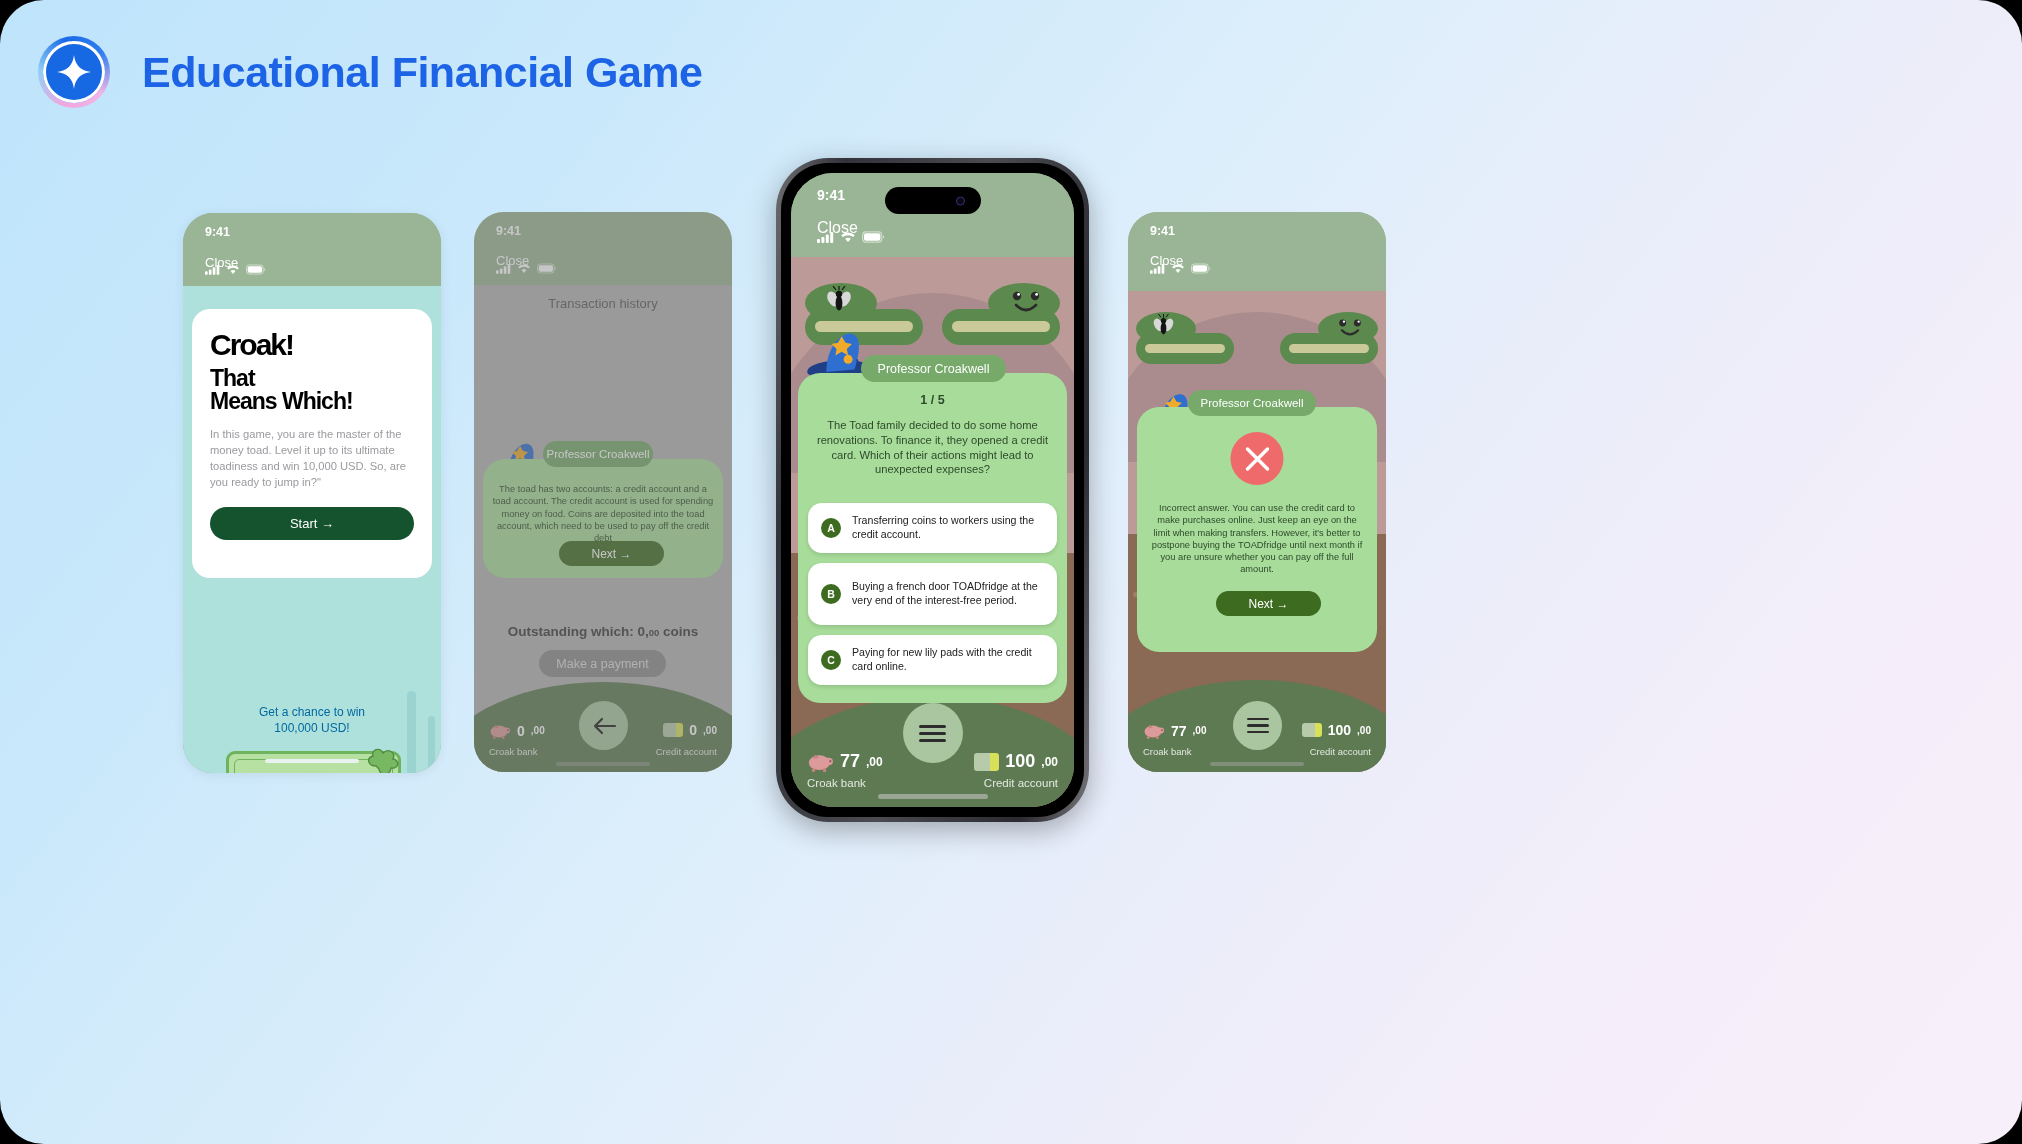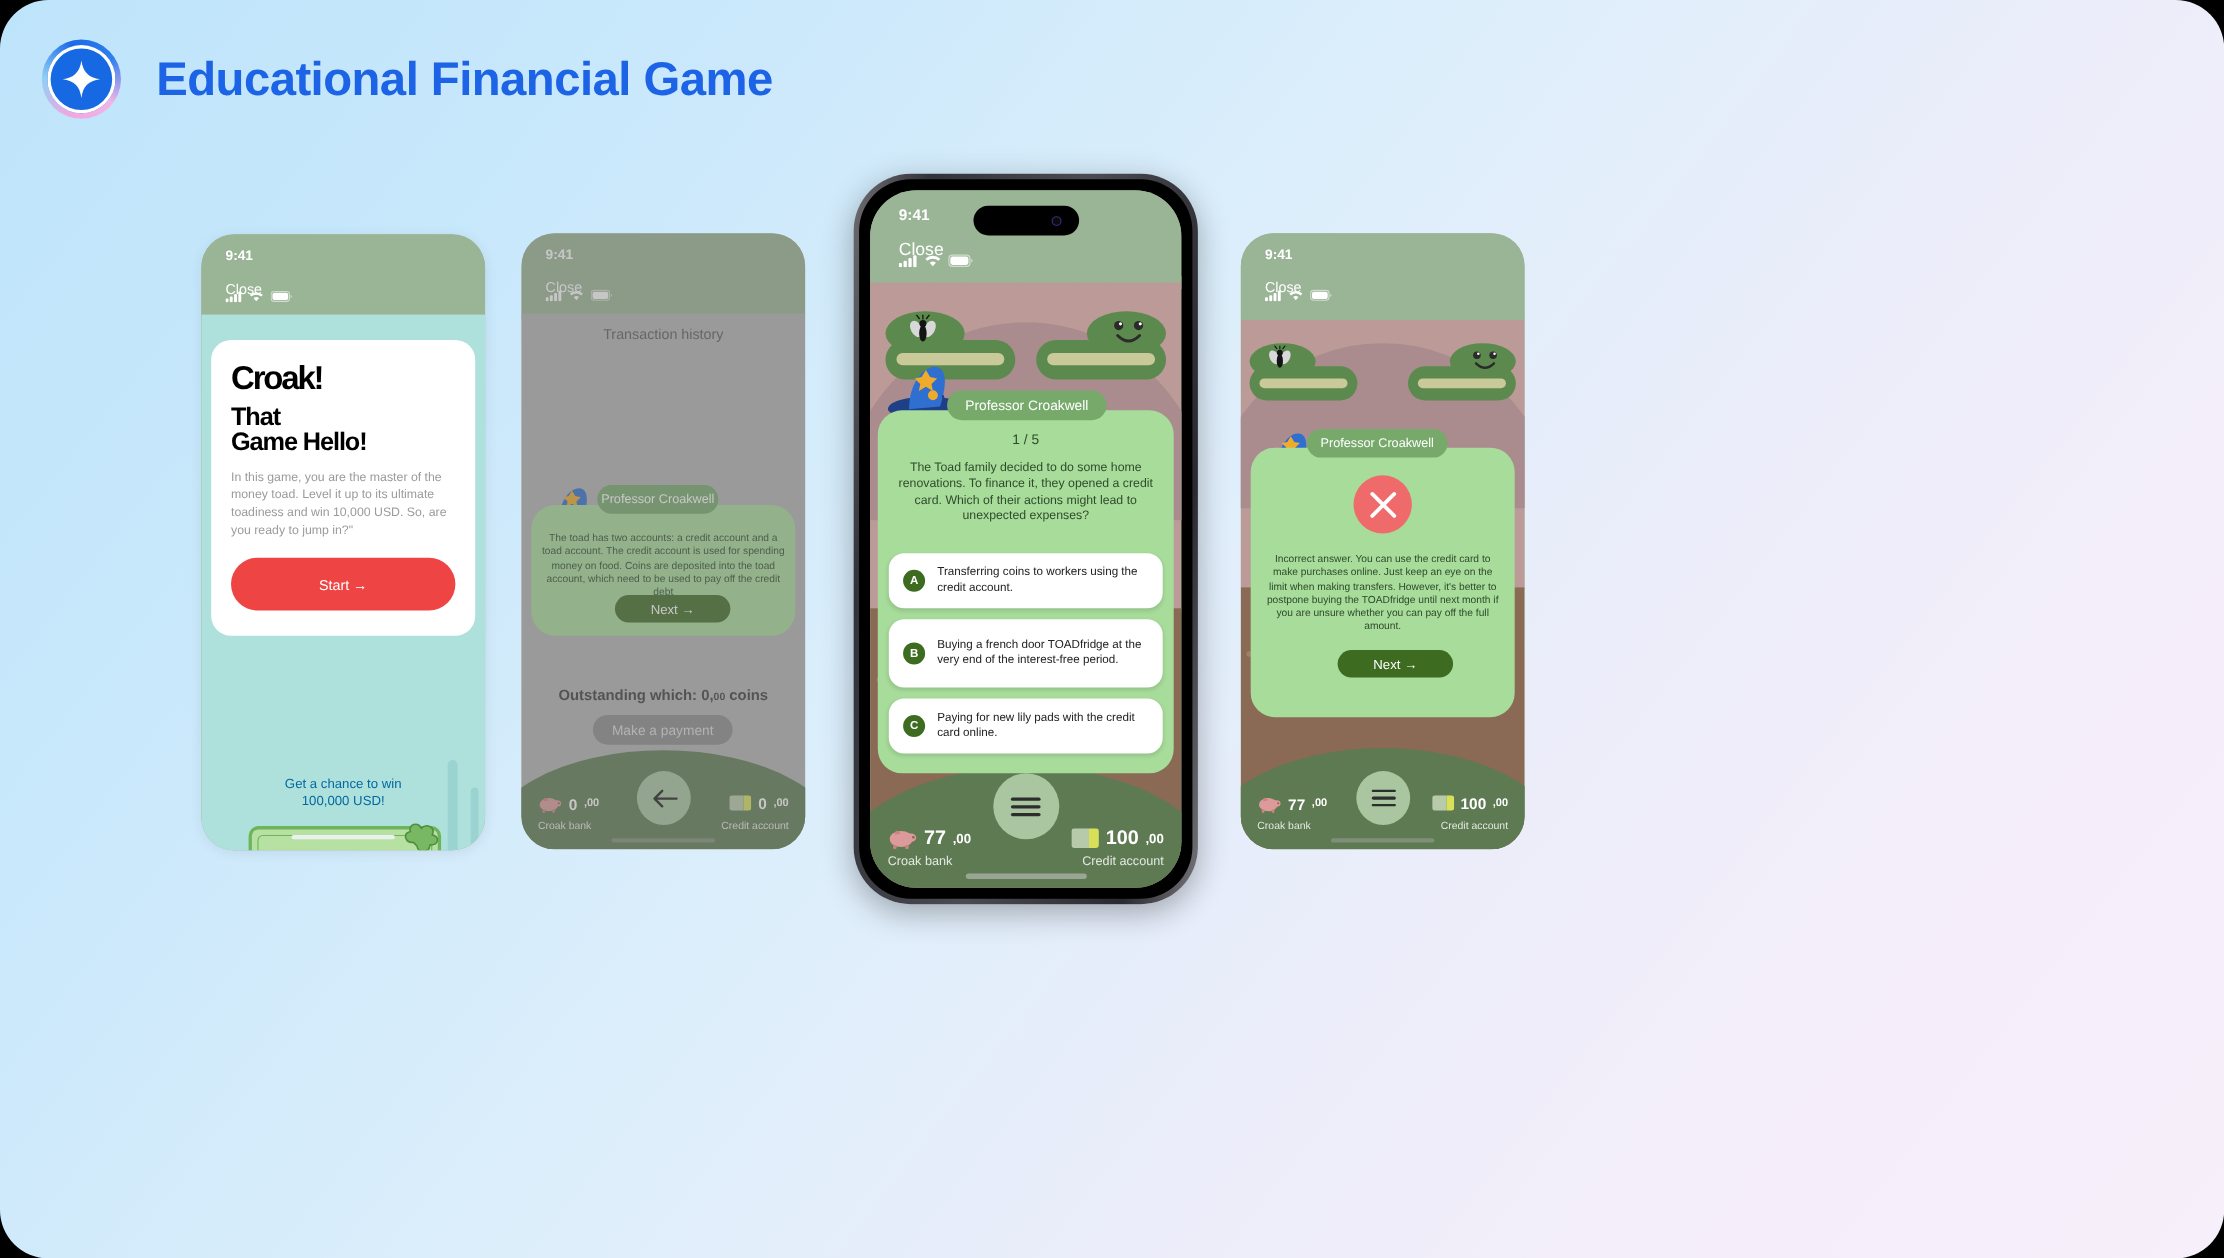--- a/index.html
+++ b/index.html
@@ -116,21 +116,21 @@
   #p1-body { position:absolute; left:0; right:0; top:73px; bottom:0; background:#aee0dc; }
   #p1-card {
     position:absolute; left:9px; right:9px; top:23px; height:269px;
     background:#fff; border-radius:18px; padding:22px 18px 0 18px;
   }
   #p1-h1 { font-size:30px; font-weight:800; letter-spacing:-2px; line-height:.95; color:#000; }
   #p1-h2 { font-size:23px; font-weight:800; letter-spacing:-1px; line-height:1.02; color:#000; margin-top:7px; }
   #p1-h3 { font-size:23px; font-weight:800; letter-spacing:-1px; line-height:1.02; color:#000; }
   #p1-desc { margin-top:14px; font-size:11.2px; line-height:1.42; color:#9a9a9f; }
   #p1-start {
-    margin-top:16px; height:48px; background:#ef4444; color:#fff;
+    margin-top:16px; height:33px; background:#14532d; color:#fff;
     border-radius:999px; display:flex; align-items:center; justify-content:center;
     font-size:13px; font-weight:400; cursor:pointer;
   }
   #p1-win { position:absolute; left:0; right:0; top:418px; text-align:center;
             font-size:12px; color:#0369a1; line-height:1.35; font-weight:400; }
   #p1-note { position:absolute; left:43px; top:465px; width:175px; height:82px;
              background:#b7e0a3; border:3px solid #6db45c; border-radius:9px; }
   #p1-note-inner { position:absolute; inset:5px; border:1.5px solid #6db45c; border-radius:5px; }
   #p1-reed1 { position:absolute; right:25px; top:405px; width:9px; height:95px; background:#9ad3d0; border-radius:5px; }
   #p1-reed2 { position:absolute; right:6px; top:430px; width:7px; height:70px; background:#9ad3d0; border-radius:5px; }
@@ -159,21 +159,21 @@
     box-shadow: 0 8px 28px rgba(0,0,0,.3);
   }
   #p3-bezel { position:absolute; inset:5px; border-radius:47px; background:#000; padding:5px; }
   #p3-screen { position:absolute; inset:10px; border-radius:42px; overflow:hidden; background:#9ab595; }
   #p3-island { position:absolute; left:50%; transform:translateX(-50%); top:14px;
                width:96px; height:27px; background:#000; border-radius:999px; }
   #p3-island-dot { position:absolute; right:16px; top:50%; transform:translateY(-50%);
                    width:9px; height:9px; border-radius:50%; background:#0a0a0a; border:1.6px solid #3f2a8a; }
   #p3-dialog { left:7px; right:7px; top:200px; height:330px; }
   #p3-prof { left:63px; top:-18px; width:145px; height:27px; font-size:12.5px; }
-  #p3-count { position:absolute; left:0; right:0; top:20px; text-align:center; font-size:12.5px; color:#2f4a2b; }
+  #p3-count { position:absolute; left:0; right:0; top:20px; text-align:center; font-size:12.5px; color:#2f4a2b;font-weight:bold; }
   #p3-q { position:absolute; left:10px; right:10px; top:45px; font-size:11.2px; }
   .answer {
     position:absolute; left:10px; right:10px; background:#fff; border-radius:14px;
     display:flex; align-items:center; gap:11px; padding:0 13px;
     box-shadow:0 2px 4px rgba(0,0,0,.12);
   }
   .ans-letter {
     flex:0 0 auto; width:20px; height:20px; border-radius:50%; background:#3d6b20;
     color:#fff; font-size:10.5px; font-weight:700;
     display:flex; align-items:center; justify-content:center;
@@ -249,21 +249,21 @@
 
       <div class="closebtn" style="left:22px; top:42px; font-size:13px;">Close</div>
 
       <div id="p1-body">
         <div id="p1-reed1"></div>
         <div id="p1-reed2"></div>
 
         <div id="p1-card">
           <div id="p1-h1">Croak!</div>
           <div id="p1-h2">That</div>
-          <div id="p1-h3">Game Hello!</div>
+          <div id="p1-h3">Means Which!</div>
           <div id="p1-desc">In this game, you are the master of the money toad. Level it up to its ultimate toadiness and win 10,000 USD. So, are you ready to jump in?"</div>
           <div id="p1-start">Start →</div>
         </div>
 
         <div id="p1-win">
           <span>Get a chance to win</span><br>
           <span>100,000 USD!</span>
         </div>
 
         <div id="p1-note">

